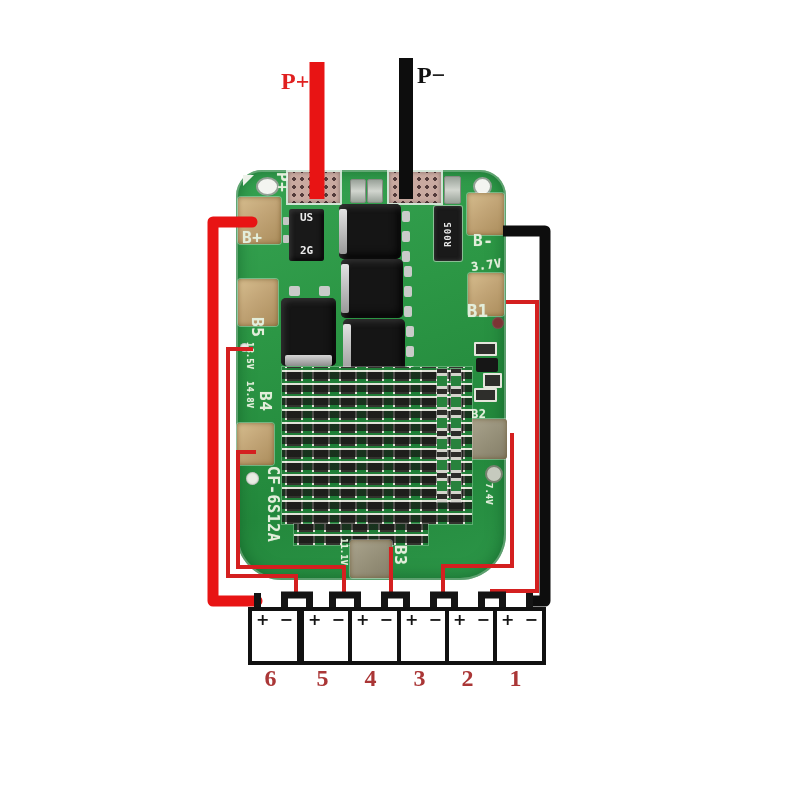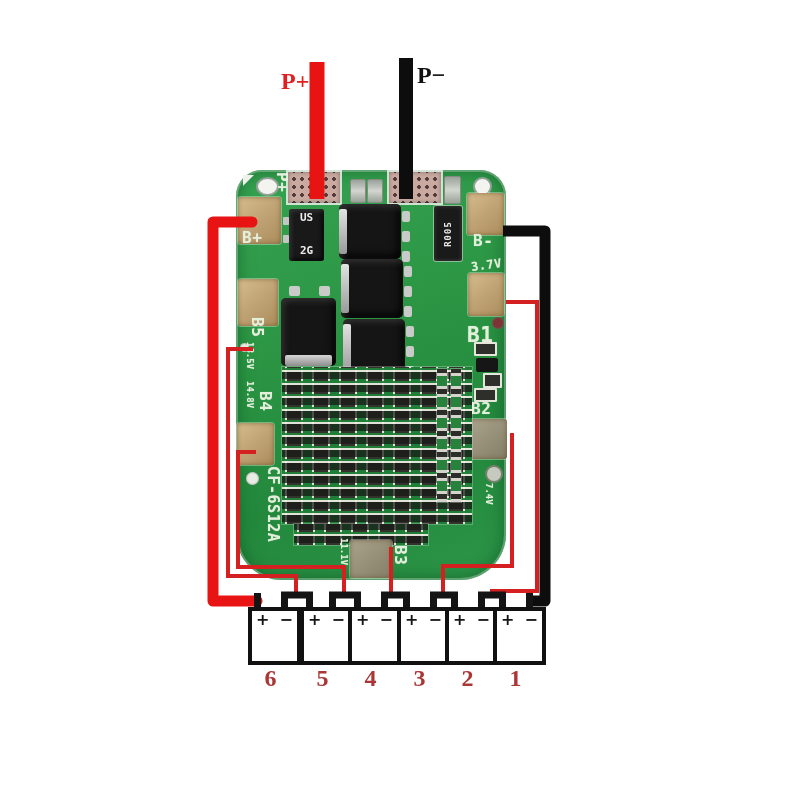--- a/index.html
+++ b/index.html
@@ -121,27 +121,27 @@
     <div class="fet" style="left:107px;top:149px;width:62px;height:59px;"></div>
     <div class="fet flip" style="left:45px;top:128px;width:55px;height:68px;"></div>
     <div class="shunt" style="left:198px;top:36px;width:28px;height:55px;">
       <span>R005</span>
     </div>
 
     <div class="pad" style="left:231px;top:23px;width:37px;height:42px;"></div>
     <div class="silk" style="left:237px;top:63px;font-size:16px;">B-</div>
     <div class="silk mid" style="left:235px;top:89px;transform:rotate(-8deg);">3.7V</div>
     <div class="pad" style="left:232px;top:103px;width:36px;height:43px;"></div>
-    <div class="silk" style="left:231px;top:155px;font-size:21px;">B1</div>
+    <div class="silk" style="left:231px;top:133px;font-size:17px;">B1</div>
     <div class="via dark" style="left:256px;top:147px;width:12px;height:12px;"></div>
     <div class="chip" style="left:238px;top:172px;width:19px;height:10px;"></div>
     <div class="chip" style="left:247px;top:203px;width:15px;height:11px;"></div>
     <div style="left:240px;top:188px;width:22px;height:14px;background:#161616;border-radius:2px;"></div>
     <div class="chip" style="left:238px;top:218px;width:19px;height:10px;"></div>
-    <div class="silk" style="left:235px;top:231px;font-size:16px;">B2</div>
+    <div class="silk" style="left:235px;top:238px;font-size:12px;">B2</div>
     <div class="pad gray" style="left:233px;top:249px;width:38px;height:40px;"></div>
     <div class="hole gray" style="left:249px;top:295px;width:14px;height:14px;"></div>
     <div class="silk v small" style="left:248px;top:313px;">7.4V</div>
 
     <div class="smd-grid" style="left:46px;top:197px;width:190px;height:157px;"></div>
     <div class="smd-grid" style="left:58px;top:354px;width:134px;height:21px;"></div>
     <div class="dots" style="left:201px;top:199px;height:133px;"></div>
     <div class="dots" style="left:215px;top:199px;height:133px;"></div>
 
     <div class="silk v small" style="left:103px;top:368px;">11.1V</div>

